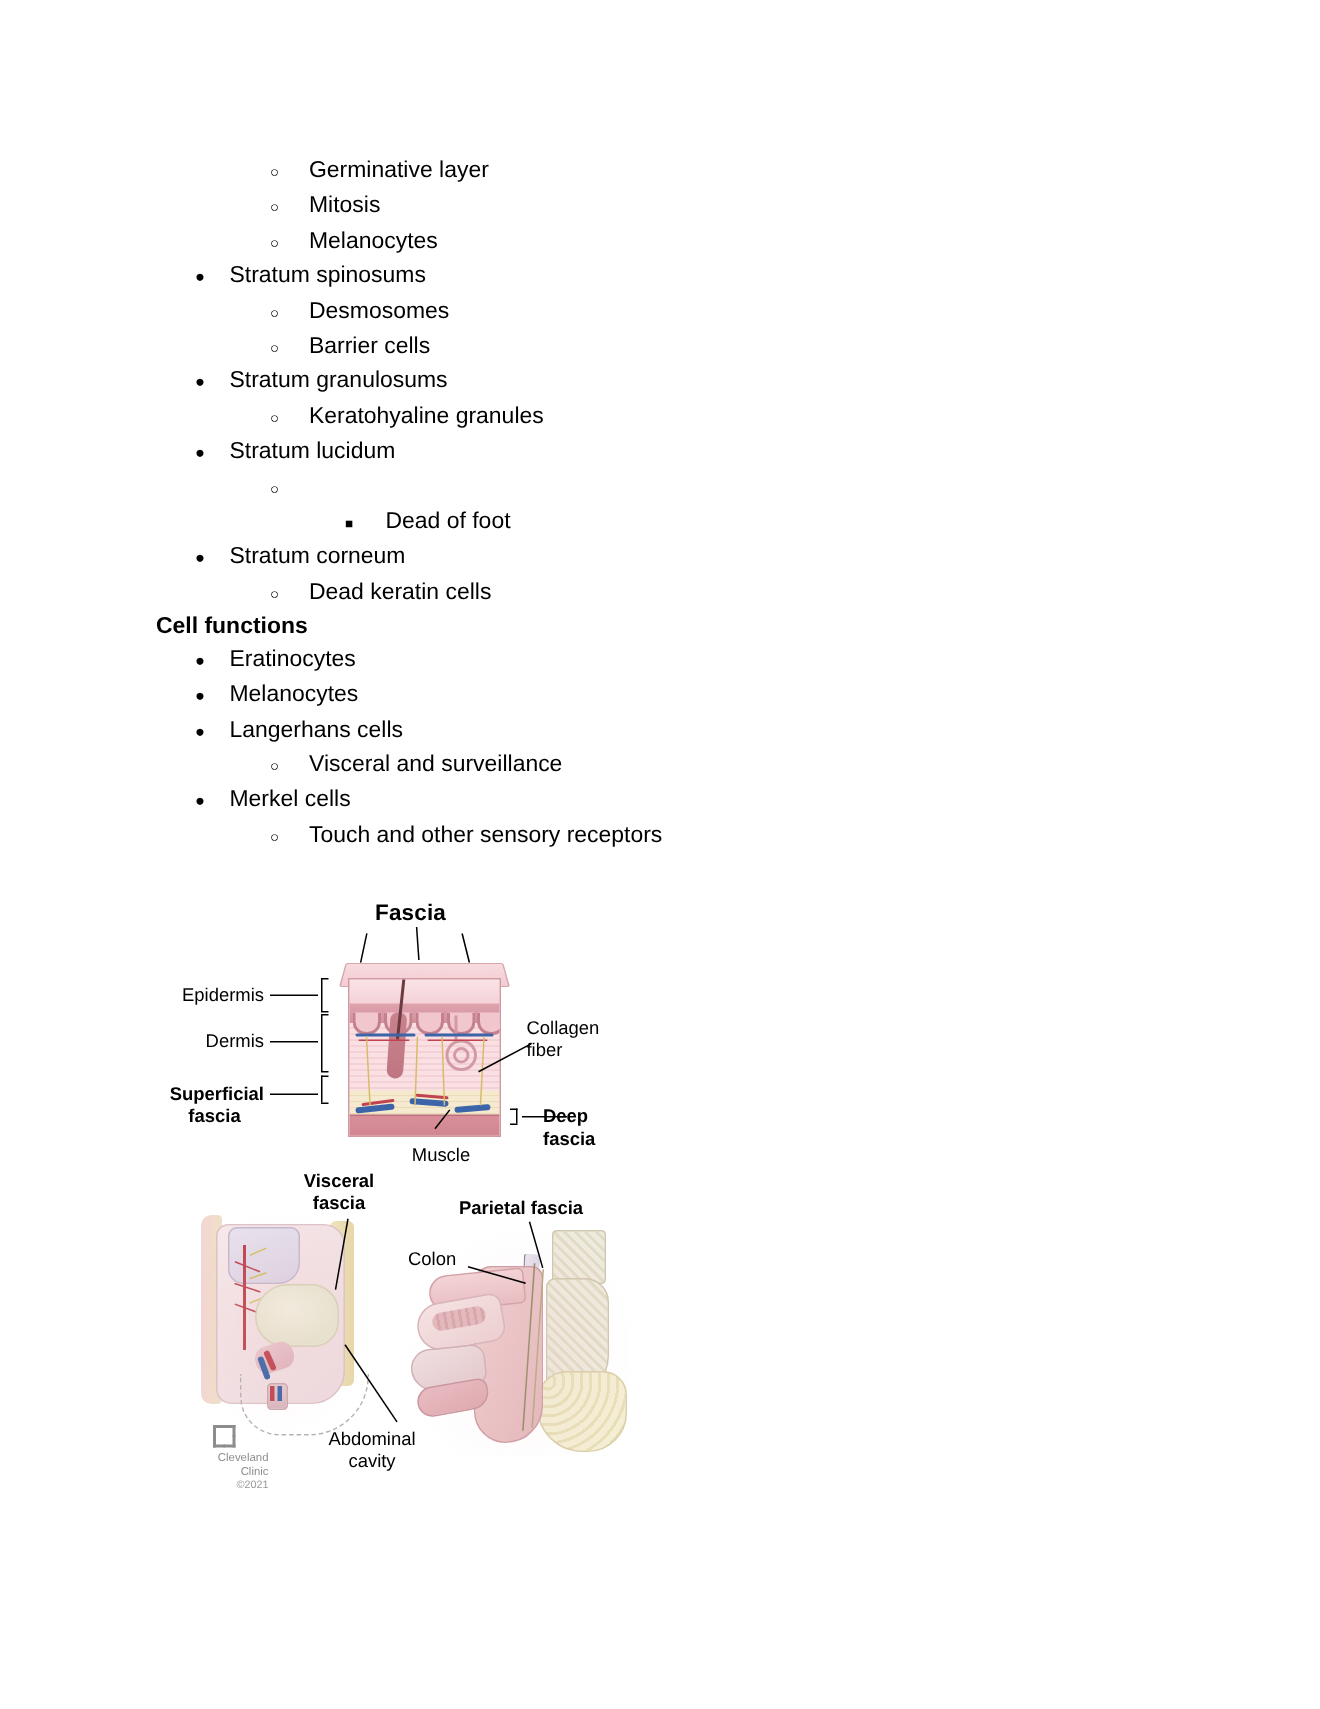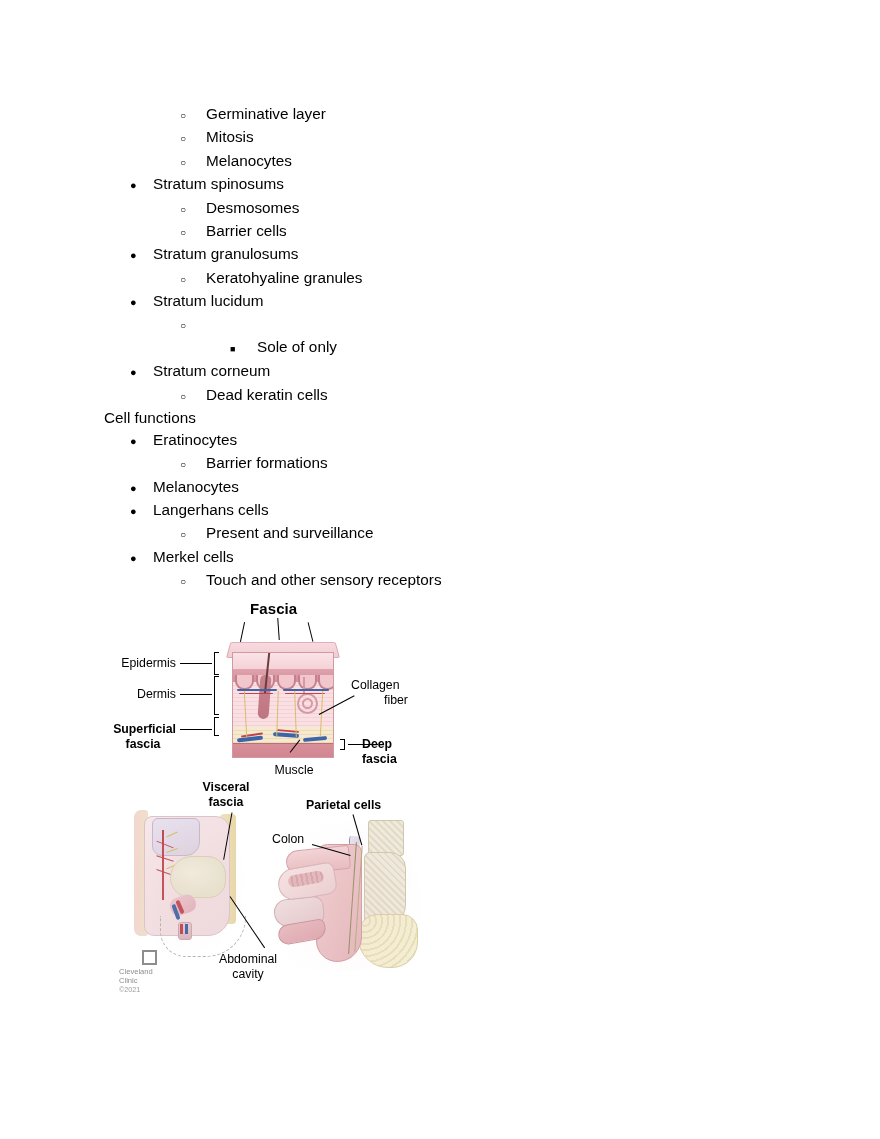--- a/index.html
+++ b/index.html
@@ -70,21 +70,21 @@
   }
 
   
   .lvl3 { padding-left: 126px; }
   .lvl3 .bullet { width: 27px; }
   .lvl3 .bullet::before {
     content: "\25A0";
     font-size: 9px;
   }
 
-  .bold { font-weight: normal; }
+  .bold { font-weight: bold; }
 
   
   .figure {
     position: absolute;
     left: 104px;
     top: 596px;
     width: 460px;
     height: 400px;
   }
   .fig-title {
@@ -254,21 +254,21 @@
   }
 
   .organ { position: absolute; }
 
   
   .cc {
     position: absolute;
     left: 15px;
     top: 354px;
     width: 60px;
-    text-align: left;
+    text-align: right;
   }
   .cc-mark {
     position: relative;
     width: 15px; height: 15px;
     margin: 0 auto 2px auto;
   }
   .cc-mark span {
     position: absolute;
     width: 6px; height: 6px;
     border: 2px solid #8d8d8d;
@@ -328,53 +328,49 @@
       </div>
       <div class="row lvl1">
         <span class="bullet"></span>
         <span class="txt">Stratum lucidum</span>
       </div>
       <div class="row lvl2">
         <span class="bullet"></span>
       </div>
       <div class="row lvl3">
         <span class="bullet"></span>
-        <span class="txt">Sole of only</span>
+        <span class="txt">Dead of foot</span>
       </div>
       <div class="row lvl1">
         <span class="bullet"></span>
         <span class="txt">Stratum corneum</span>
       </div>
       <div class="row lvl2">
         <span class="bullet"></span>
         <span class="txt">Dead keratin cells</span>
       </div>
       <div class="row lvl0">
         <span class="bullet"></span>
         <span class="txt bold">Cell functions</span>
       </div>
       <div class="row lvl1">
         <span class="bullet"></span>
         <span class="txt">Eratinocytes</span>
       </div>
-      <div class="row lvl2">
-        <span class="bullet"></span>
-        <span class="txt">Barrier formations</span>
-      </div>
       <div class="row lvl1">
         <span class="bullet"></span>
         <span class="txt">Melanocytes</span>
       </div>
       <div class="row lvl1">
         <span class="bullet"></span>
         <span class="txt">Langerhans cells</span>
       </div>
       <div class="row lvl2">
         <span class="bullet"></span>
-        <span class="txt">Present and surveillance</span>
+        <span class="txt">Visceral and surveillance</span>
       </div>
       <div class="row lvl1">
         <span class="bullet"></span>
         <span class="txt">Merkel cells</span>
       </div>
       <div class="row lvl2">
         <span class="bullet"></span>
         <span class="txt">Touch and other sensory receptors</span>
       </div>
     </div>
@@ -443,21 +439,21 @@
     <div class="rule hline" style="left:110px; top:118px; width:5px;"></div>
 
     <div class="fig-label r b" style="left:0px; top:126px; width:72px;">Superficial</div>
     <div class="fig-label c b" style="left:6px; top:141px; width:66px;">fascia</div>
     <div class="rule hline" style="left:76px; top:133px; width:32px;"></div>
     <div class="rule vline" style="left:110px; top:121px; height:18px;"></div>
     <div class="rule hline" style="left:110px; top:121px; width:5px;"></div>
     <div class="rule hline" style="left:110px; top:139px; width:5px;"></div>
 
     <div class="fig-label" style="left:247px; top:82px; width:90px;">Collagen</div>
-    <div class="fig-label" style="left:247px; top:97px; width:90px;text-align:center;">fiber</div>
+    <div class="fig-label" style="left:247px; top:97px; width:90px;">fiber</div>
     <div class="rule" style="left:215px; top:118px; width:40px; height:1px;
                 transform:rotate(-28deg); transform-origin:left center;"></div>
 
     <div class="fig-label b" style="left:258px; top:141px; width:80px;">Deep</div>
     <div class="fig-label b" style="left:258px; top:156px; width:80px;">fascia</div>
     <div class="rule hline" style="left:244px; top:148px; width:30px;"></div>
     <div class="rule vline" style="left:240px; top:143px; height:10px;"></div>
     <div class="rule hline" style="left:236px; top:143px; width:5px;"></div>
     <div class="rule hline" style="left:236px; top:153px; width:5px;"></div>
 
@@ -589,21 +585,21 @@
                   transform:rotate(-10deg);"></div>
       <div class="organ" style="left:80px; top:24px; width:1px; height:112px;
                   background:#8e8a5f; transform:rotate(4deg);"></div>
       <div class="organ" style="left:86px; top:28px; width:1px; height:106px;
                   background:#b3a97a; transform:rotate(4deg);"></div>
       <div class="organ" style="left:0px; top:0px; width:148px; height:152px;
                   background:radial-gradient(ellipse at 52% 56%,
                     rgba(236,198,196,0.16) 0%, rgba(255,255,255,0) 72%);"></div>
     </div>
 
-    <div class="fig-label b" style="left:202px; top:202px; width:140px;">Parietal cells</div>
+    <div class="fig-label b" style="left:202px; top:202px; width:140px;">Parietal fascia</div>
     <div class="rule" style="left:249px; top:218px; width:32px; height:1px;
                 transform:rotate(74deg); transform-origin:left center;"></div>
 
     <div class="fig-label" style="left:168px; top:236px; width:60px;">Colon</div>
     <div class="rule" style="left:208px; top:248px; width:40px; height:1px;
                 transform:rotate(16deg); transform-origin:left center;"></div>
 
     <div class="cc">
       <div class="cc-mark">
         <span class="tl"></span>

